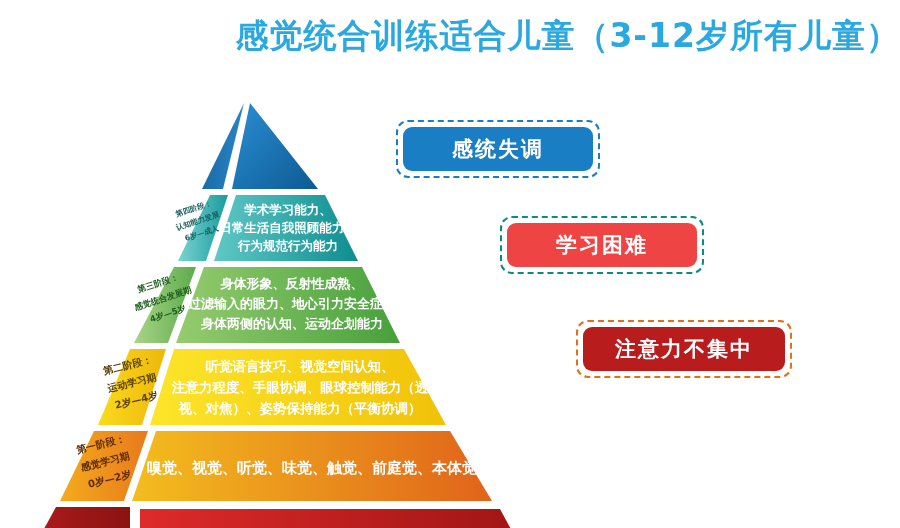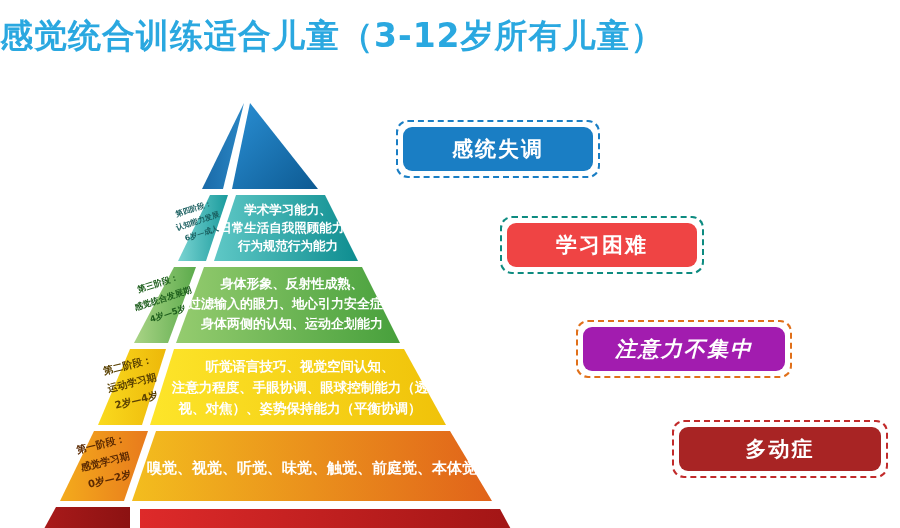--- a/index.html
+++ b/index.html
@@ -8,21 +8,21 @@
     background: #ffffff;
     font-family: "DejaVu Sans", "Liberation Sans", sans-serif;
     overflow: hidden;
   }
   #root { position: relative; width: 900px; height: 528px; background: #fff; }
 
   
   .title {
     position: absolute;
     left: 0; top: 14px; width: 900px;
-    text-align: left;
+    text-align: right;
     font-size: 33px;
     font-weight: bold;
     letter-spacing: 1px;
     color: #2aa8e0;
     white-space: nowrap;
   }
 
   
   #pyramid { position: absolute; left: 0px; top: 95px; width: 560px; height: 433px; }
 
@@ -194,24 +194,19 @@
     </div>
   </div>
 
   <div class="callout" id="callout-1" style="border-color: rgb(13, 139, 128);">
     <div class="inner" style="background: #ef4444;">
       <span>学习困难</span>
     </div>
   </div>
 
   <div class="callout" id="callout-2" style="border-color: rgb(224, 112, 26);">
-    <div class="inner" style="background: #a21caf; font-style: italic;">
+    <div class="inner" style="background: #b91c1c;">
       <span>注意力不集中</span>
     </div>
   </div>
 
-  <div class="callout" id="callout-3" style="border-color: rgb(193, 42, 42);">
-    <div class="inner" style="background: rgb(168, 36, 36);">
-      <span>多动症</span>
-    </div>
-  </div>
 
 </div>
 
 </body></html>

